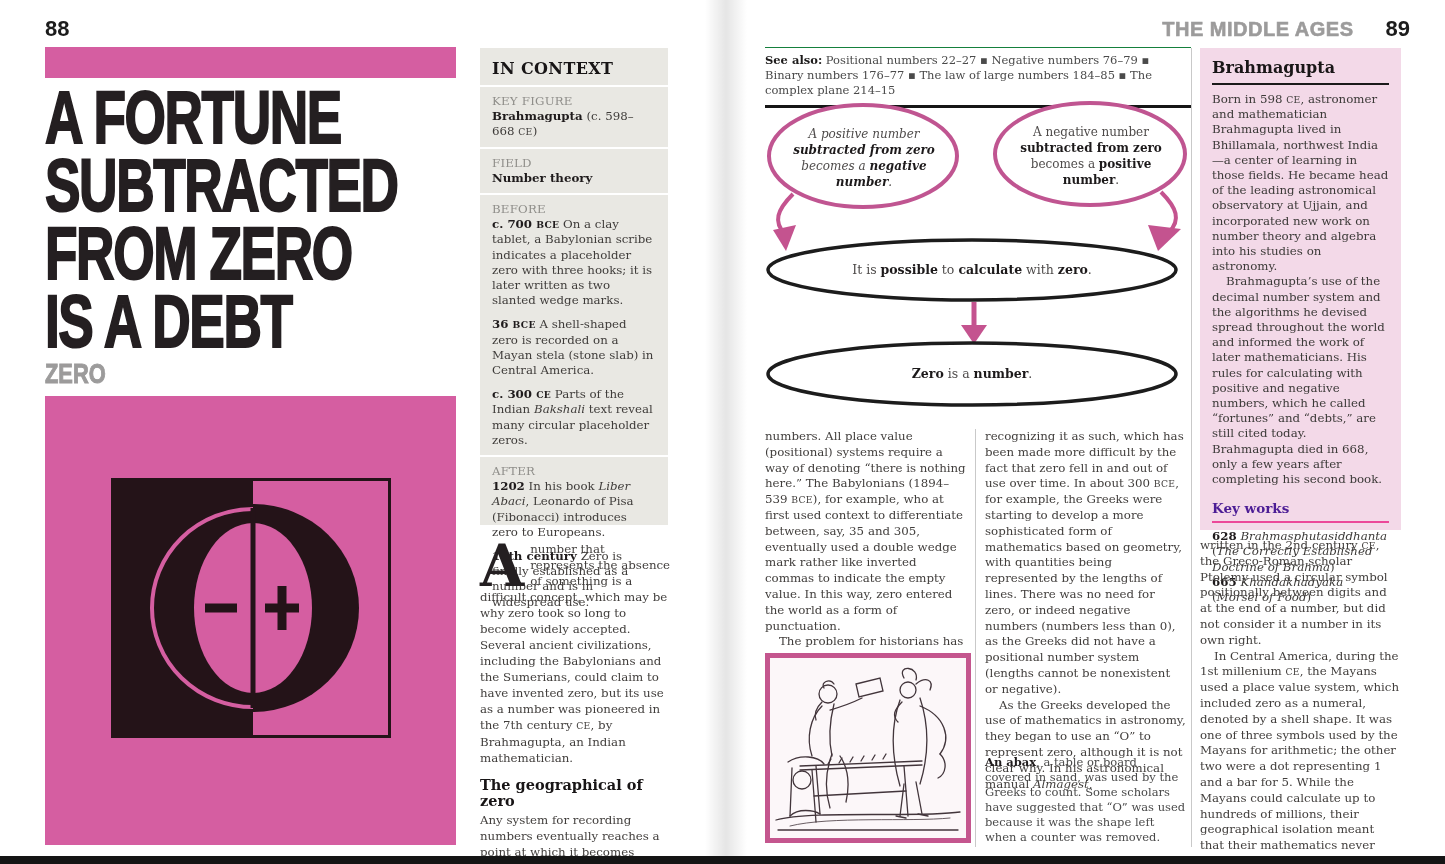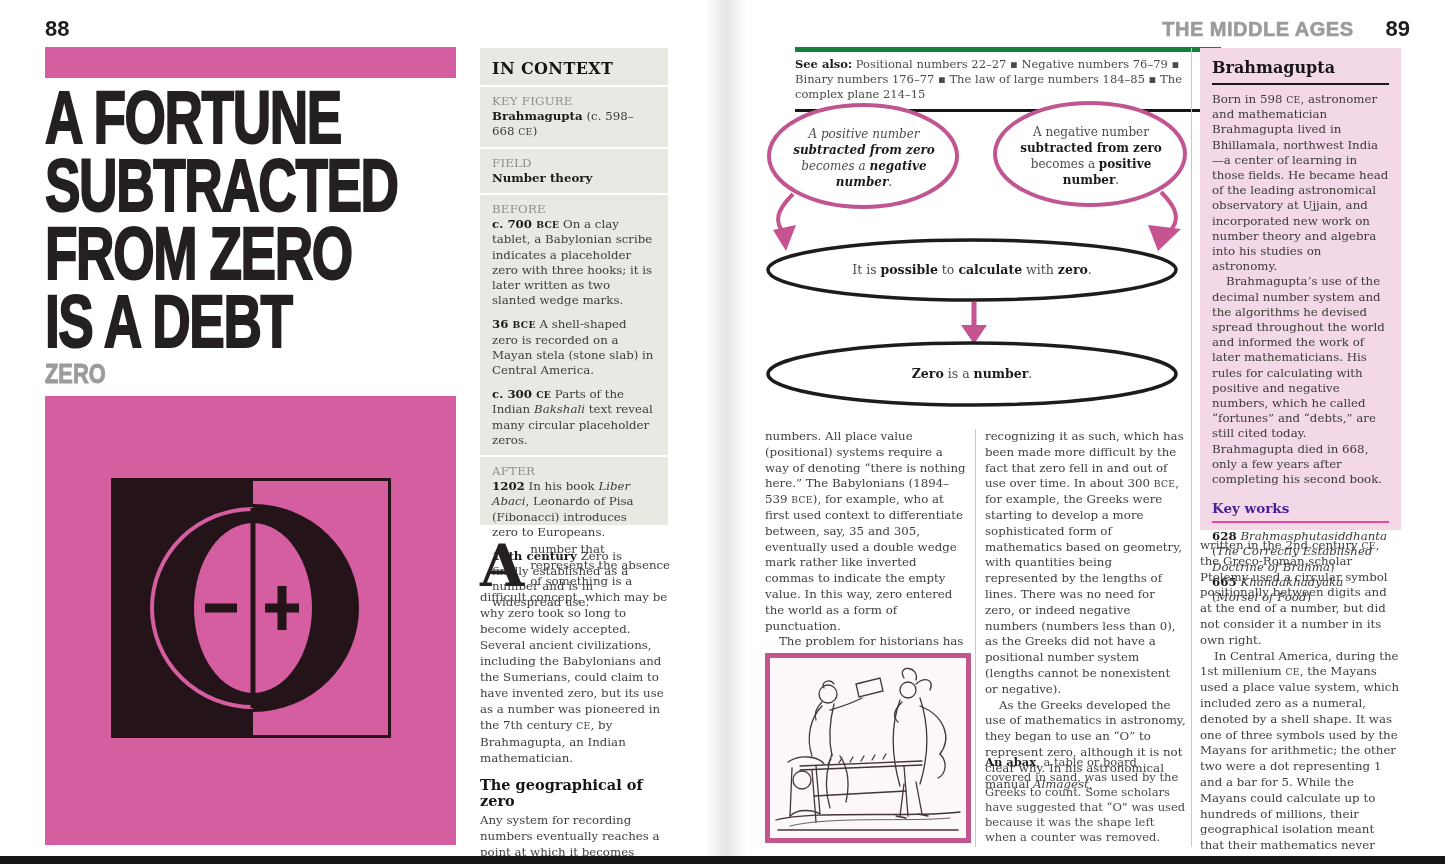--- a/index.html
+++ b/index.html
@@ -36,21 +36,21 @@
   .leftbody h3{font-size:14.5px;margin:11px 0 3px 0;color:#181516;}
   .leftbody p{margin:0;}
 
   .gutter{left:705px;top:0;width:42px;height:864px;
           background:linear-gradient(90deg,rgba(0,0,0,0) 0%,rgba(0,0,0,.10) 50%,rgba(0,0,0,0) 100%);}
 
   
   .rpheader{right:35px;top:16px;display:flex;align-items:center;gap:32px;}
   .sectiontitle{font-family:"Liberation Sans",sans-serif;font-weight:900;font-size:20px;
                 color:#9c9b9b;letter-spacing:.5px;-webkit-text-stroke:.6px #9c9b9b;}
-  .seealso{left:795px;top:47px;width:426px;border-top:5px solid #15803d;border-bottom:3px solid #161616;
+  .seealso{left:765px;top:47px;width:426px;border-top:1px solid #15803d;border-bottom:3px solid #161616;
            padding:5px 0 7px 0;font-size:11.5px;line-height:15px;color:#4a4a4a;box-sizing:border-box;}
   .seealso b{color:#1c1a1a;}
 
   .diagram{left:763px;top:94px;width:428px;height:332px;}
   .diagram svg{position:absolute;left:0;top:0;}
   .btext{position:absolute;text-align:center;font-size:12px;line-height:16px;color:#4e4b4a;}
   .btext b{color:#1d1a1b;}
   .bt-l{left:16px;top:32px;width:170px;font-style:italic;}
   .bt-r{left:242px;top:30px;width:172px;}
   .ot-1{left:5px;top:168px;width:408px;font-size:12.5px;}

